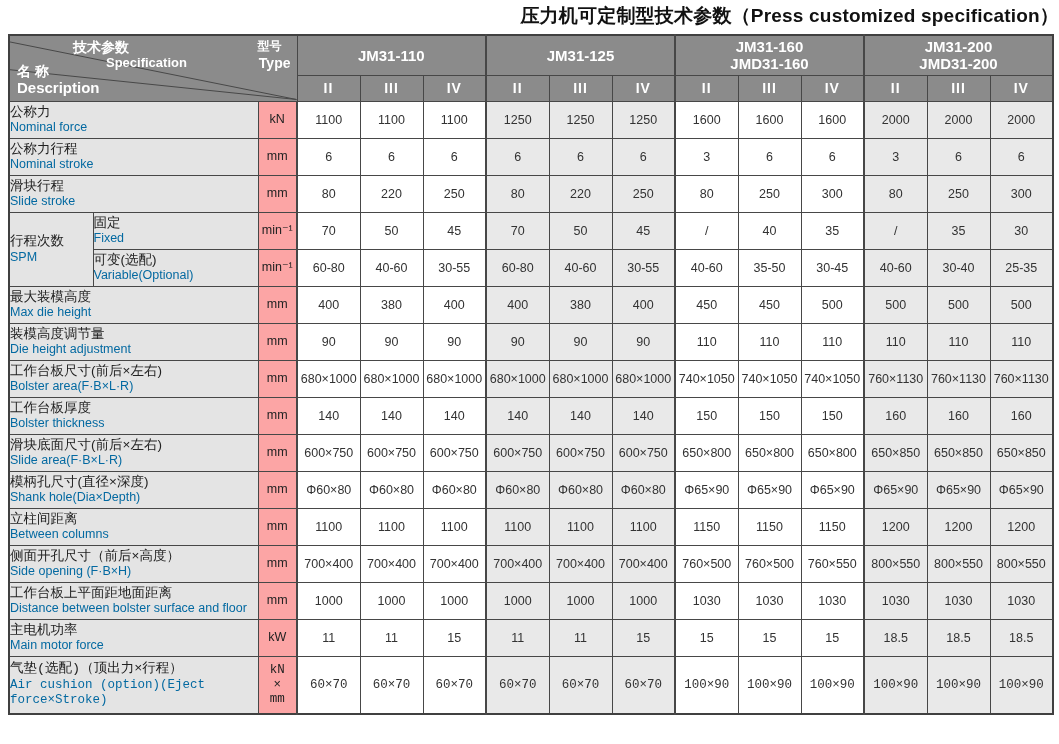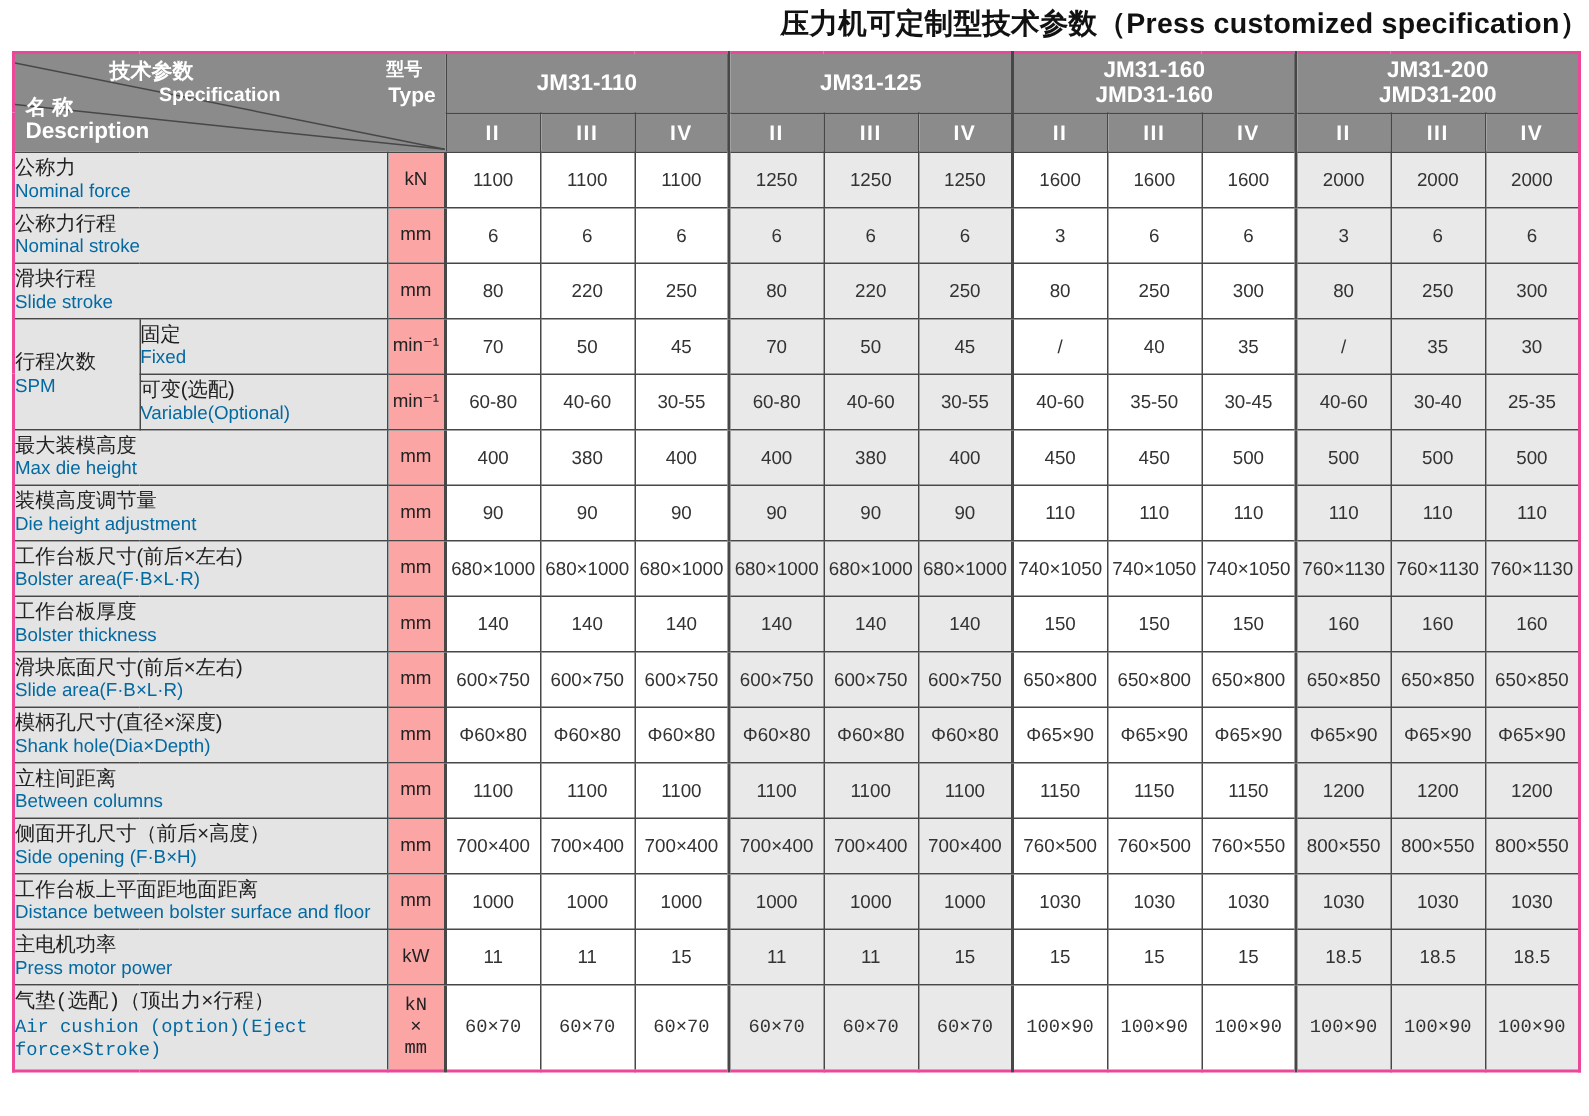--- a/index.html
+++ b/index.html
@@ -19,21 +19,21 @@
     font-weight: bold;
     color: #111;
     letter-spacing: 0.2px;
     text-align: right;
   }
 
   table.spec {
     border-collapse: collapse;
     table-layout: fixed;
     margin-left: 8px;
-    border: 2px solid #ec4899;
+    border: 2px solid #404040;
   }
   table.spec th, table.spec td {
     border: 1px solid #474747;
     padding: 0;
     overflow: hidden;
   }
   
   .gl { border-left: 2px solid #474747 !important; }
 
   
@@ -429,21 +429,21 @@
           <td class="v w gl">1030</td>
           <td class="v w">1030</td>
           <td class="v w">1030</td>
           <td class="v g gl">1030</td>
           <td class="v g">1030</td>
           <td class="v g">1030</td>
         </tr>
         <tr>
           <td class="label" colspan="2">
             <div class="cn">主电机功率</div>
-            <div class="en">Press motor power</div>
+            <div class="en">Main motor force</div>
           </td>
           <td class="unit">kW</td>
           <td class="v w gl">11</td>
           <td class="v w">11</td>
           <td class="v w">15</td>
           <td class="v g gl">11</td>
           <td class="v g">11</td>
           <td class="v g">15</td>
           <td class="v w gl">15</td>
           <td class="v w">15</td>

